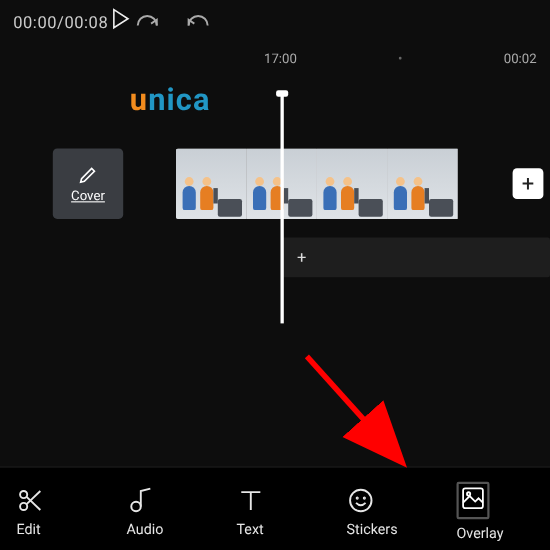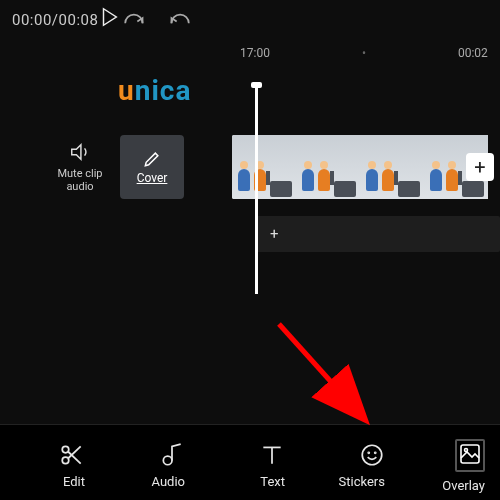--- a/index.html
+++ b/index.html
@@ -142,21 +142,21 @@
   }
 
   .bottom-tabs {
     position:absolute; bottom:0; left:0; right:0;
     height:76px; background:#000;
     border-top:1px solid #222;
     display:flex; justify-content:space-around; align-items:center;
     padding-top:6px;
   }
   .tab {
-    display:flex; flex-direction:column; align-items:flex-end;
+    display:flex; flex-direction:column; align-items:flex-start;
     gap:6px; color:#e6e6e6; font-size:13px;
     width:70px;
   }
   .tab svg { stroke:#e6e6e6; fill:none; stroke-width:1.6; }
   .tab.highlight svg { stroke:#fff; }
   .tab.highlight .box { border:2px solid #555; padding:1px; border-radius:2px;}
 
 </style>
 </head>
 <body>
@@ -191,27 +191,20 @@
 <div class="ruler">
   <span>17:00</span>
   <span class="dot">•</span>
   <span>00:02</span>
 
 </div>
 
 <div class="playhead"></div>
 
 <div class="timeline-row">
-  <div class="mute-box">
-    <svg width="26" height="22" viewBox="0 0 24 24" fill="none" stroke="#ddd" stroke-width="1.6">
-      <polygon points="3,9 8,9 13,4 13,20 8,15 3,15"></polygon>
-        <path d="M17 8 Q20 12 17 16"></path>
-    </svg>
-    <span>Mute clip audio</span>
-  </div>
   <div class="cover-thumb">
     <svg width="20" height="20" viewBox="0 0 24 24" fill="none" stroke="#fff" stroke-width="1.8">
       <path d="M4 20 L8 19 L19 8 L16 5 L5 16 Z"></path>
     </svg>
     <span>Cover</span>
   </div>
   <div class="clip-strip">
     <div class="frame">
         <div class="fig a"></div>
         <div class="fig b"></div>

